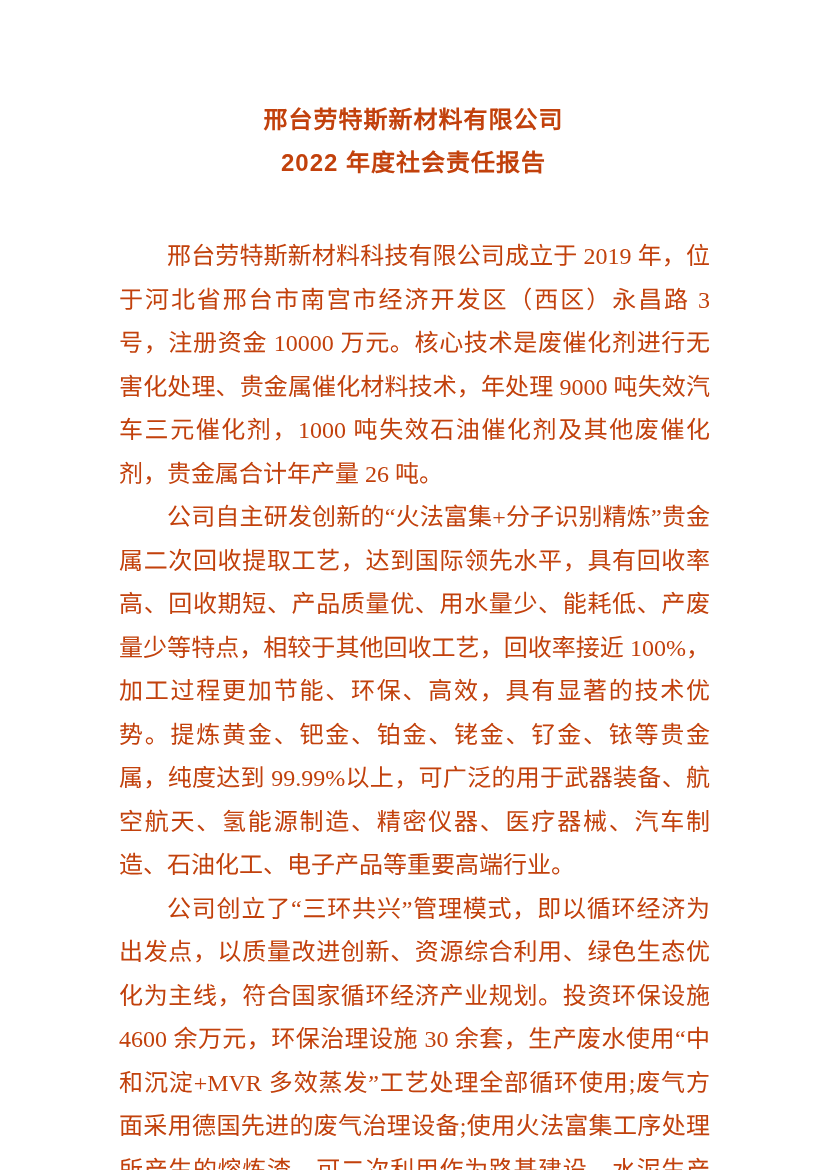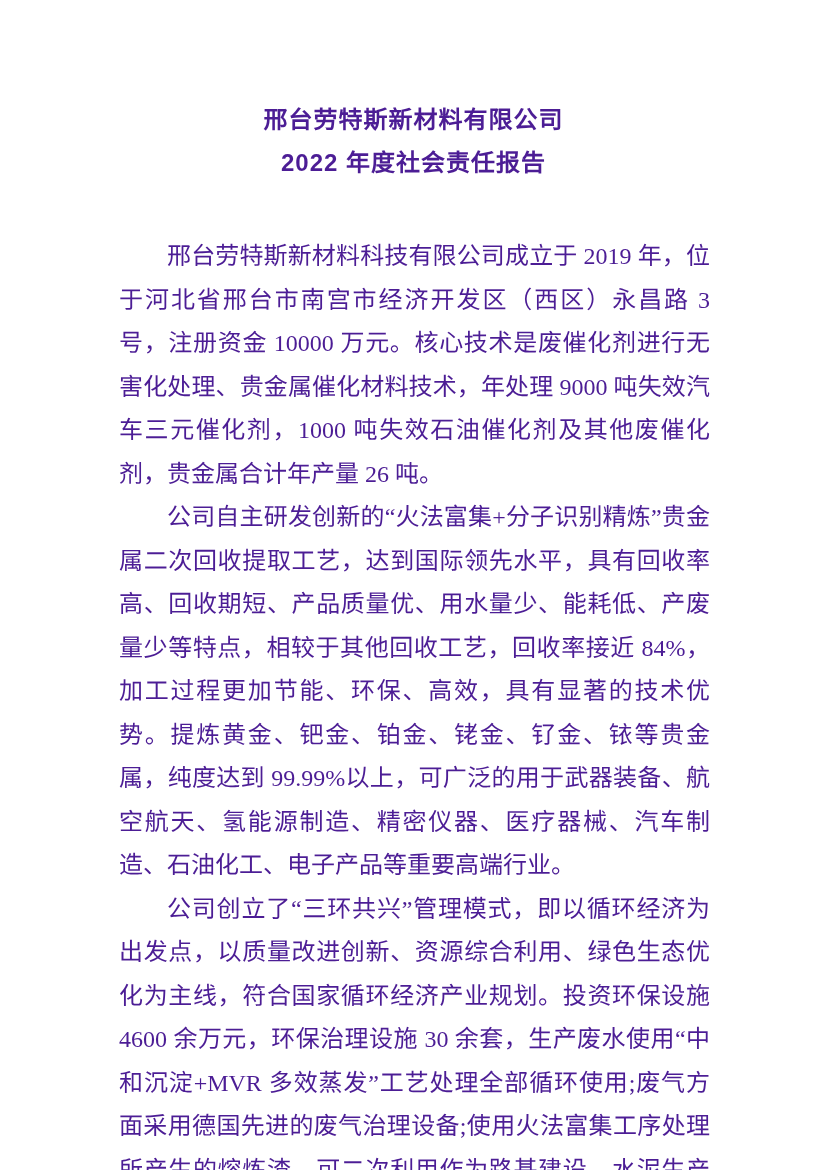--- a/index.html
+++ b/index.html
@@ -5,21 +5,21 @@
   html, body {
     margin: 0;
     padding: 0;
     background: #ffffff;
   }
   .page {
     position: relative;
     width: 827px;
     height: 1170px;
     background: #ffffff;
-    color: #4c1d95;
+    color: #c2410c;
     overflow: hidden;
   }
   .doc-title,
   .doc-subtitle {
     font-family: "Liberation Sans", "DejaVu Sans", sans-serif;
     font-weight: bold;
     font-size: 24px;
     line-height: 31px;
     text-align: center;
     letter-spacing: 1px;
@@ -46,16 +46,16 @@
   }
 </style>
 </head>
 <body>
 
 <div class="page">
   <h1 class="doc-title">邢台劳特斯新材料有限公司</h1>
   <h2 class="doc-subtitle">2022 年度社会责任报告</h2>
   <div class="doc-body">
     <p>邢台劳特斯新材料科技有限公司成立于 2019 年，位于河北省邢台市南宫市经济开发区（西区）永昌路 3 号，注册资金 10000 万元。核心技术是废催化剂进行无害化处理、贵金属催化材料技术，年处理 9000 吨失效汽车三元催化剂，1000 吨失效石油催化剂及其他废催化剂，贵金属合计年产量 26 吨。</p>
-    <p>公司自主研发创新的“火法富集+分子识别精炼”贵金属二次回收提取工艺，达到国际领先水平，具有回收率高、回收期短、产品质量优、用水量少、能耗低、产废量少等特点，相较于其他回收工艺，回收率接近 84%，加工过程更加节能、环保、高效，具有显著的技术优势。提炼黄金、钯金、铂金、铑金、钌金、铱等贵金属，纯度达到 99.99%以上，可广泛的用于武器装备、航空航天、氢能源制造、精密仪器、医疗器械、汽车制造、石油化工、电子产品等重要高端行业。</p>
+    <p>公司自主研发创新的“火法富集+分子识别精炼”贵金属二次回收提取工艺，达到国际领先水平，具有回收率高、回收期短、产品质量优、用水量少、能耗低、产废量少等特点，相较于其他回收工艺，回收率接近 100%，加工过程更加节能、环保、高效，具有显著的技术优势。提炼黄金、钯金、铂金、铑金、钌金、铱等贵金属，纯度达到 99.99%以上，可广泛的用于武器装备、航空航天、氢能源制造、精密仪器、医疗器械、汽车制造、石油化工、电子产品等重要高端行业。</p>
     <p>公司创立了“三环共兴”管理模式，即以循环经济为出发点，以质量改进创新、资源综合利用、绿色生态优化为主线，符合国家循环经济产业规划。投资环保设施 4600 余万元，环保治理设施 30 余套，生产废水使用“中和沉淀+MVR 多效蒸发”工艺处理全部循环使用;废气方面采用德国先进的废气治理设备;使用火法富集工序处理所产生的熔炼渣，可二次利用作为路基建设、水泥生产等行业原料。</p>
   </div>
 </div>
 
 </body></html>

